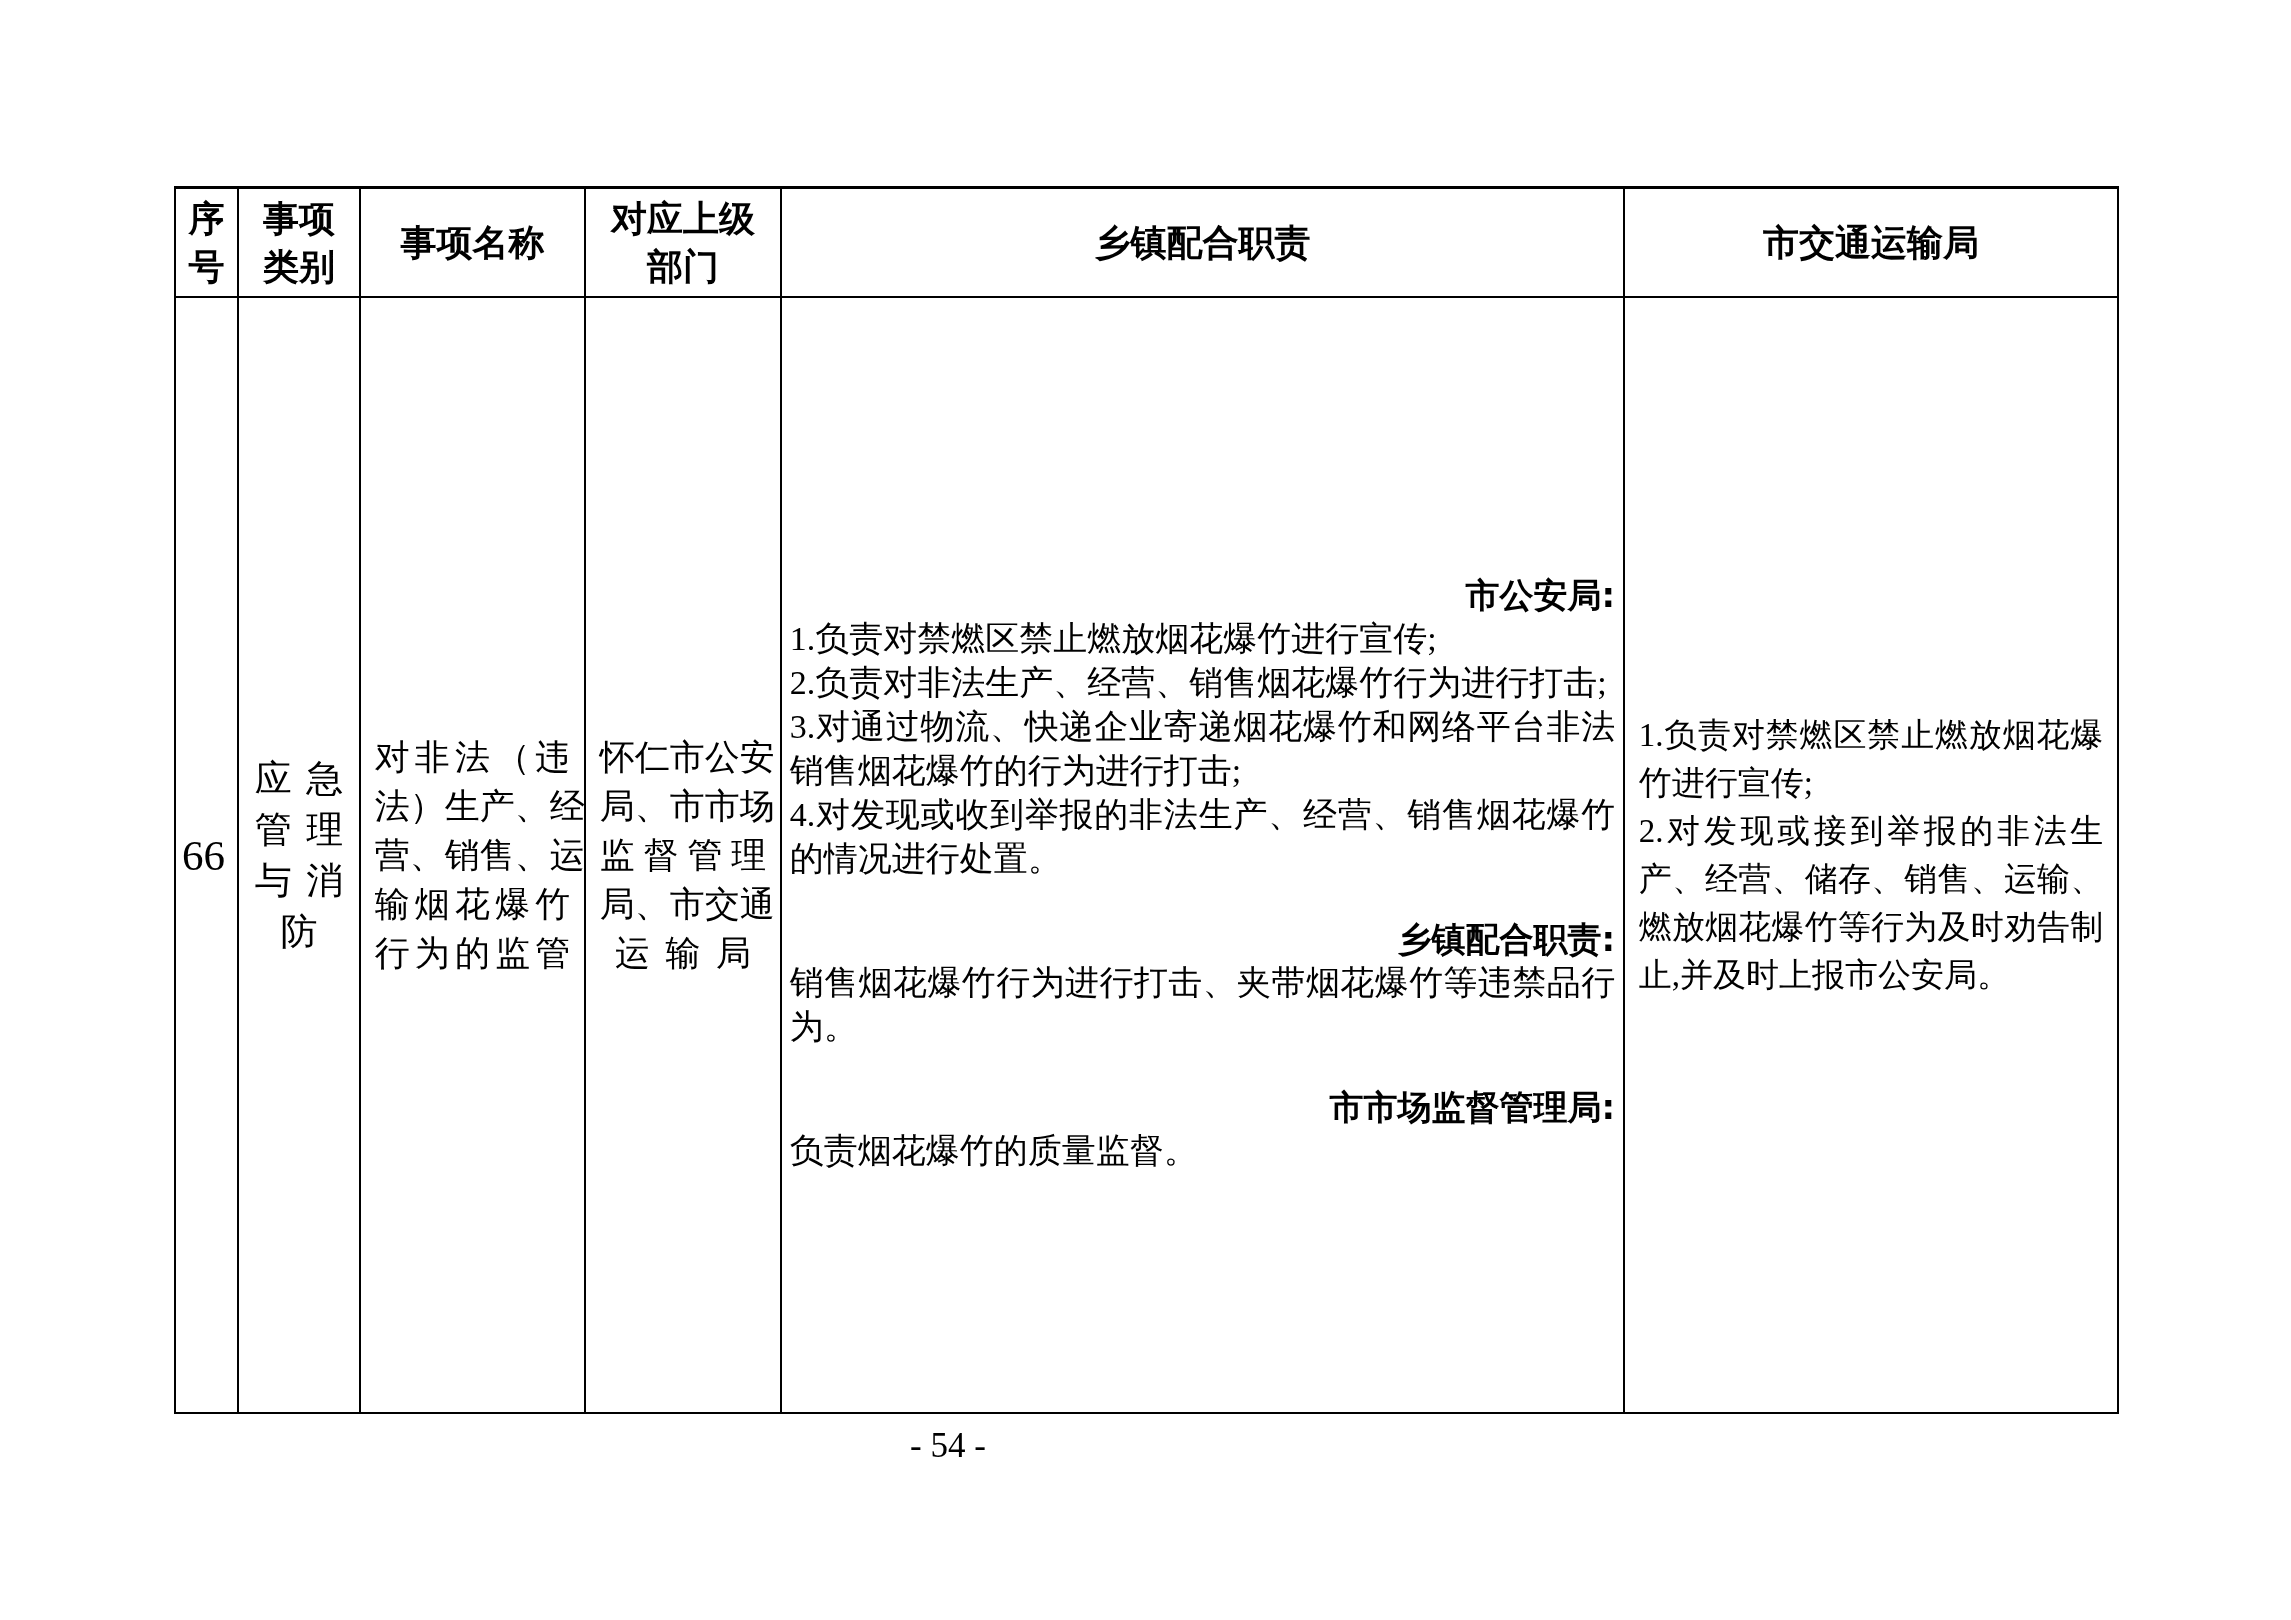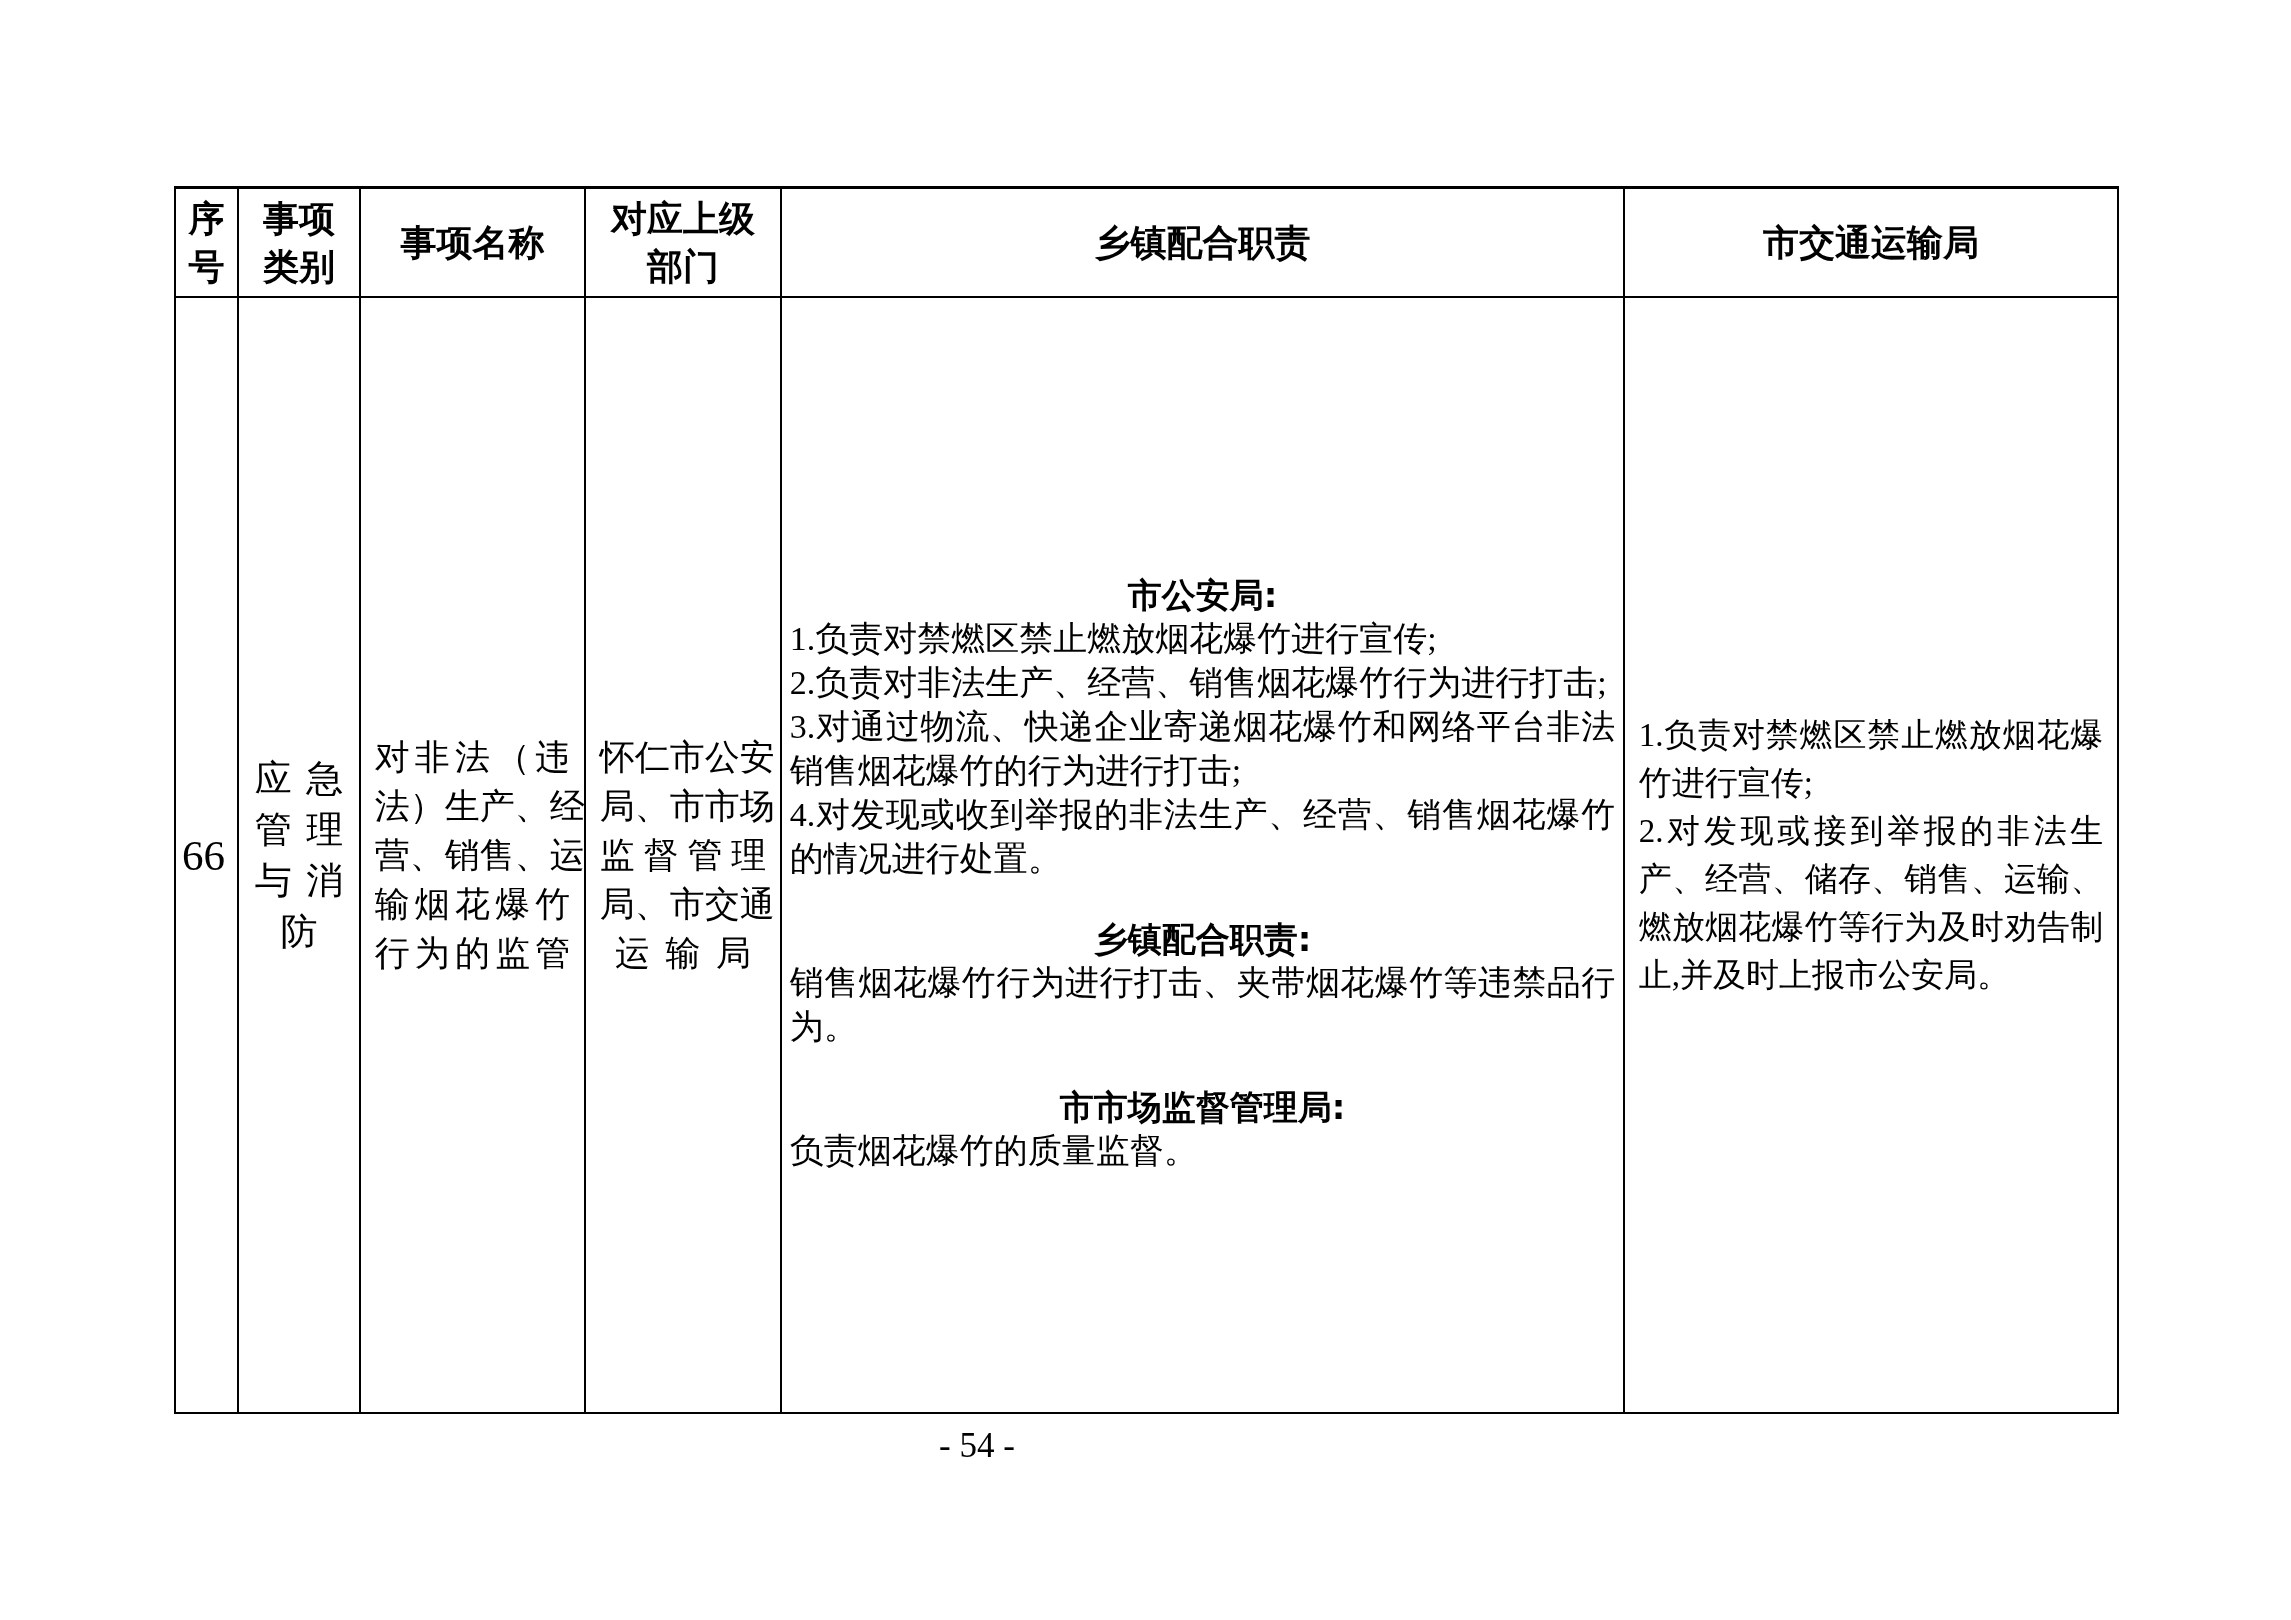--- a/index.html
+++ b/index.html
@@ -61,30 +61,29 @@
     margin:0;
     text-align:justify;
     text-justify:inter-ideograph;
     overflow-wrap:break-word;
   }
   td.duties-sup .duty{font-size:34px;line-height:44px;}
   td.duties-town .duty{font-size:33px;line-height:48px;}
   .duty-bold{
     font-family:"DejaVu Sans","Liberation Sans",sans-serif;
     font-weight:700;
-    text-align:center;
+    text-align:right;
     margin-top:36px;
   }
   .pageno{
     position:absolute;
     left:0;top:1426px;width:1896px;
     text-align:center;
     font-size:35px;
     font-family:"Liberation Serif","DejaVu Serif",serif;
-    padding-left:29px;
   }
 </style>
 </head>
 <body>
 
 <div class="page">
 
   <table class="matrix">
     <colgroup>
       <col style="width:63px">

